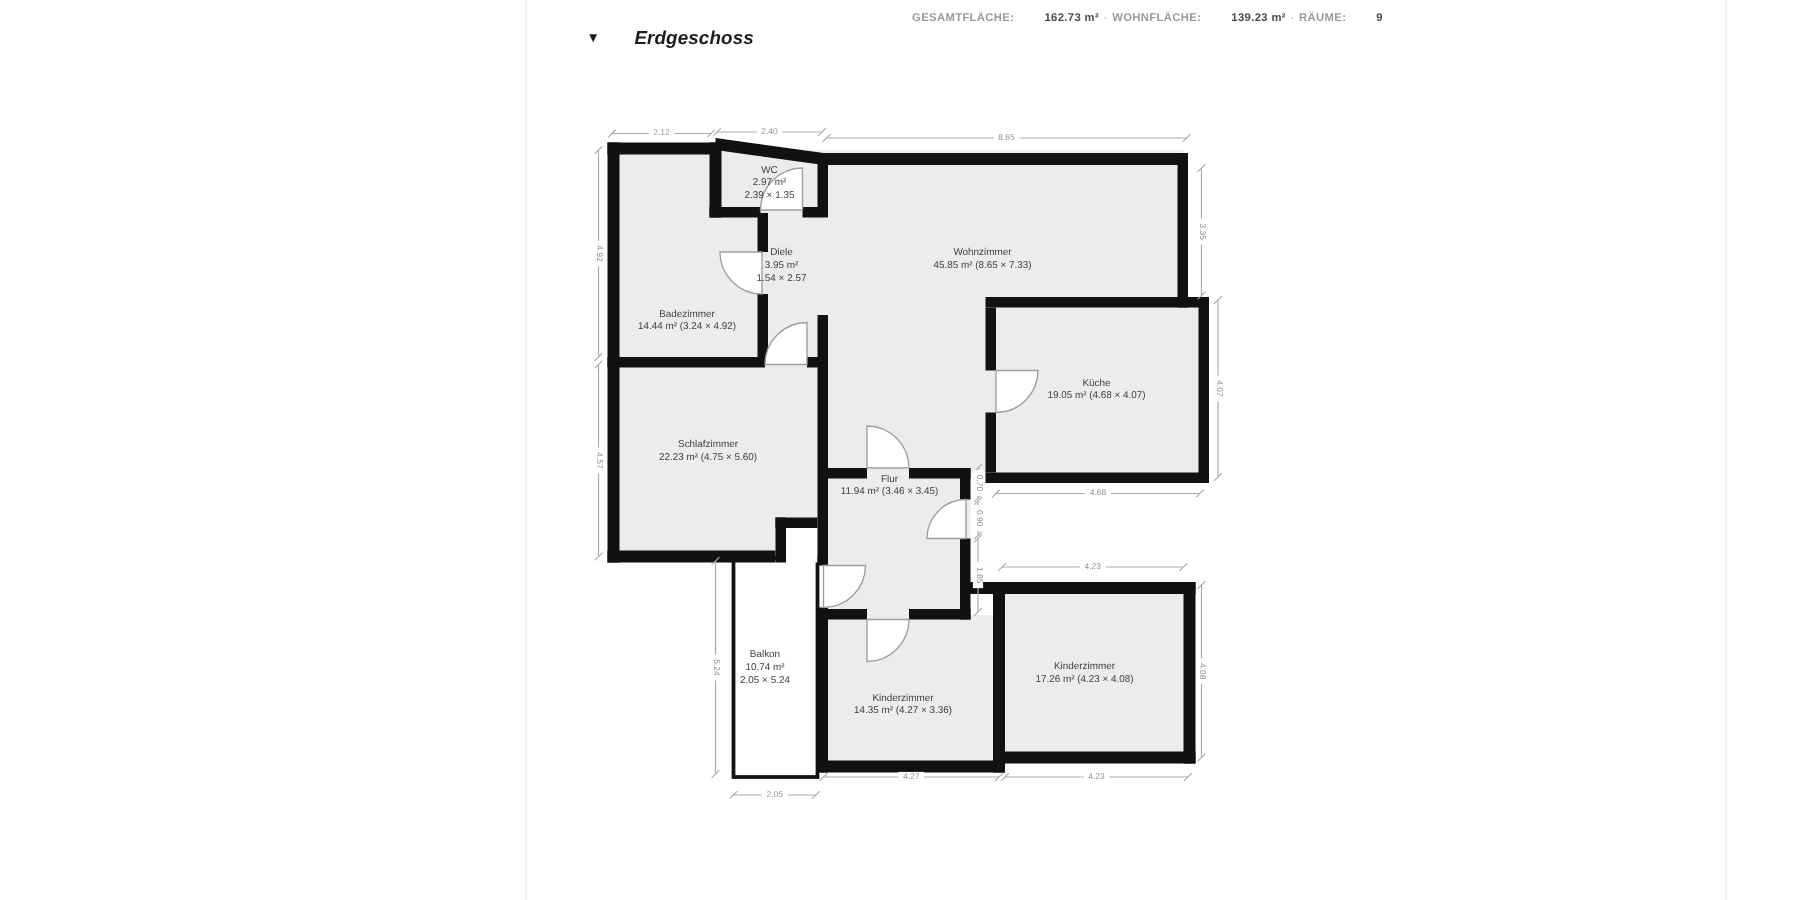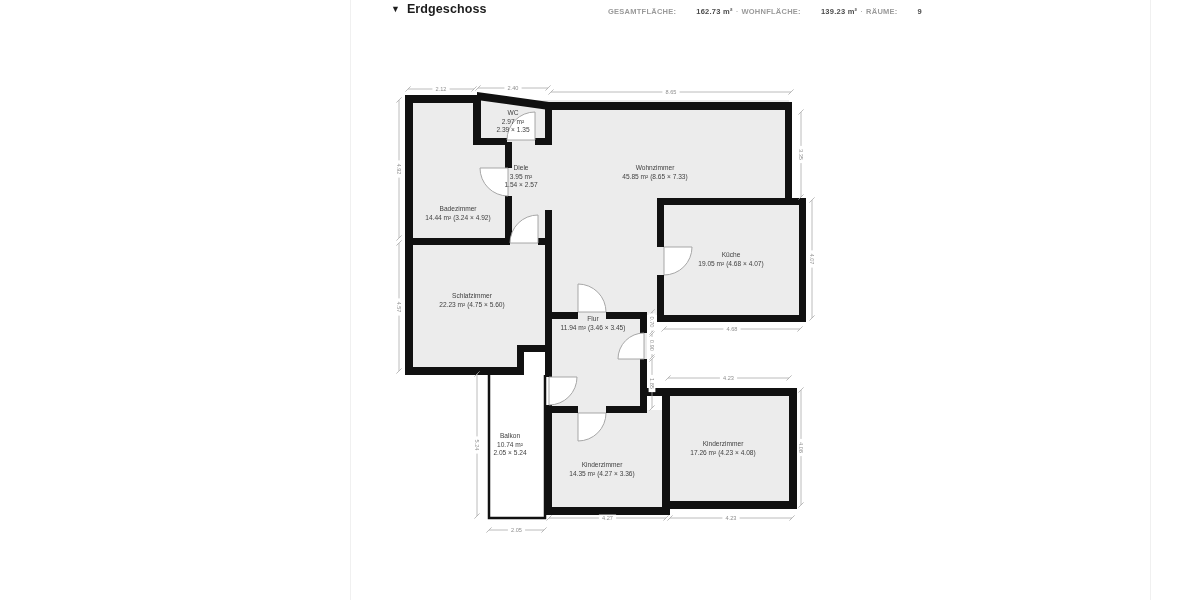--- a/index.html
+++ b/index.html
@@ -2,21 +2,21 @@
 <html><head>
 <meta charset="utf-8">
 <style>
   html,body{margin:0;padding:0;background:#fff;}
   .page{position:relative;width:1200px;height:600px;background:#fff;overflow:hidden;
         font-family:"Liberation Sans", sans-serif;}
   .col-line{position:absolute;top:0;width:1px;height:600px;background:#f0f0f0;}
   .header{position:absolute;left:0;top:0;width:1200px;height:24px;}
   .title-wrap{position:absolute;left:391px;top:2px;display:flex;align-items:center;cursor:pointer;}
   .tri{font-size:9px;color:#1c1c1c;margin-right:7px;line-height:1;}
-  .title-wrap h1{font-size:12.5px;font-weight:bold;color:#1c1c1c;margin:0;letter-spacing:0.1px;}
+  .title-wrap h1{font-size:12.5px;font-weight:bold;color:#1c1c1c;margin:16px;letter-spacing:0.1px;font-style:italic;}
   .stats{position:absolute;left:608px;top:7px;font-size:7.5px;letter-spacing:0.25px;
          color:#999;white-space:nowrap;}
   .stats .s-label{color:#9a9a9a;font-weight:bold;}
   .stats .s-value{color:#4a4a4a;font-weight:bold;margin-left:20px;text-align:right;}
   .stats .s-sep{color:#9a9a9a;margin:0 3px;}
   svg{position:absolute;left:0;top:0;}
   .room-label{fill:#3f3f3f;font-size:6.6px;text-anchor:middle;}
   .dim-text{fill:#8f8f8f;font-size:5.6px;text-anchor:middle;}
 </style>
 </head>

